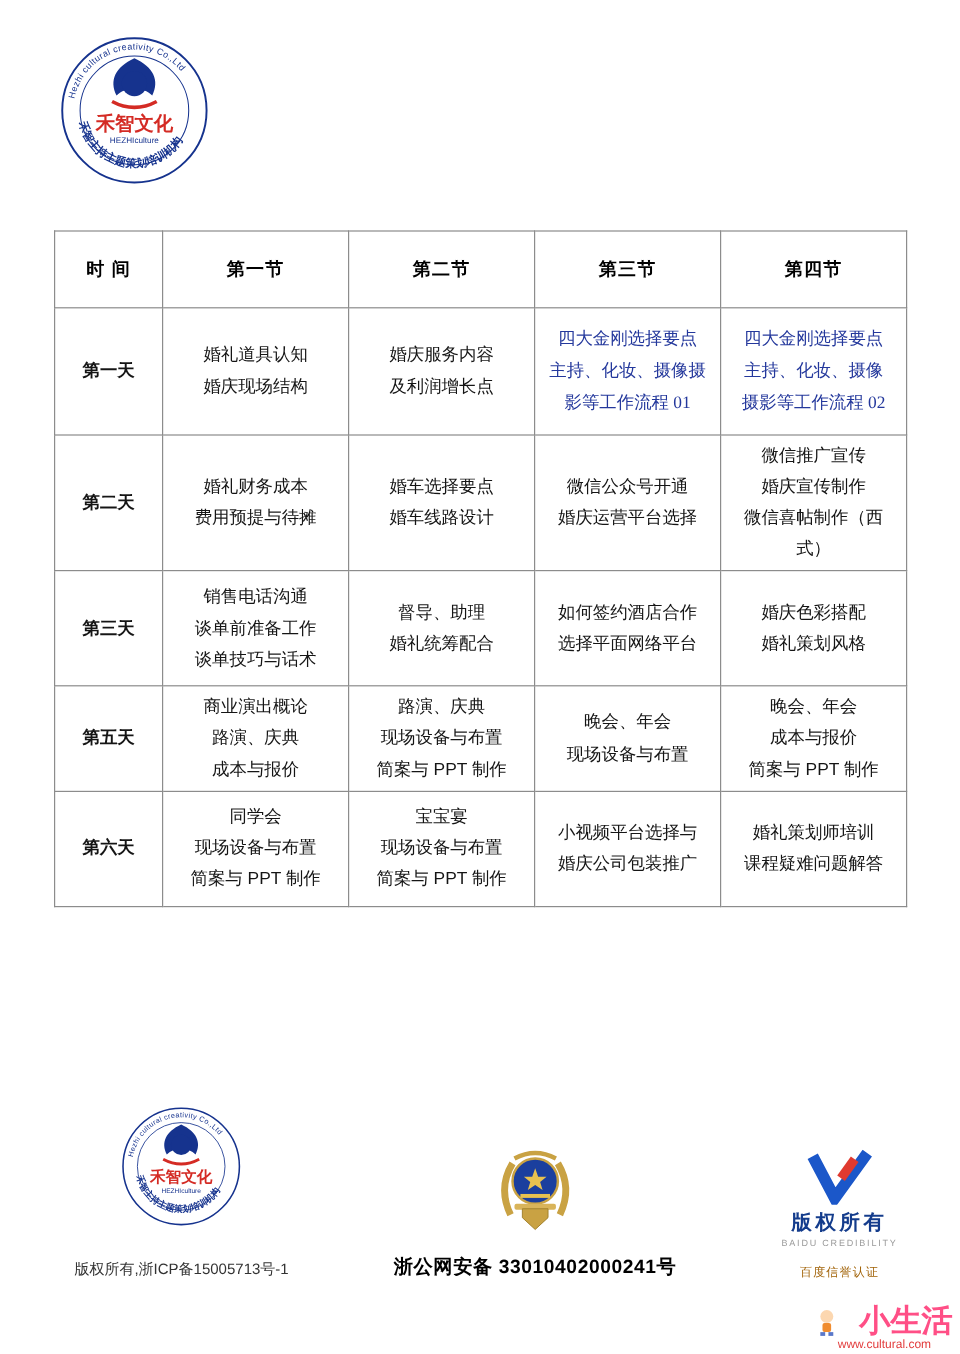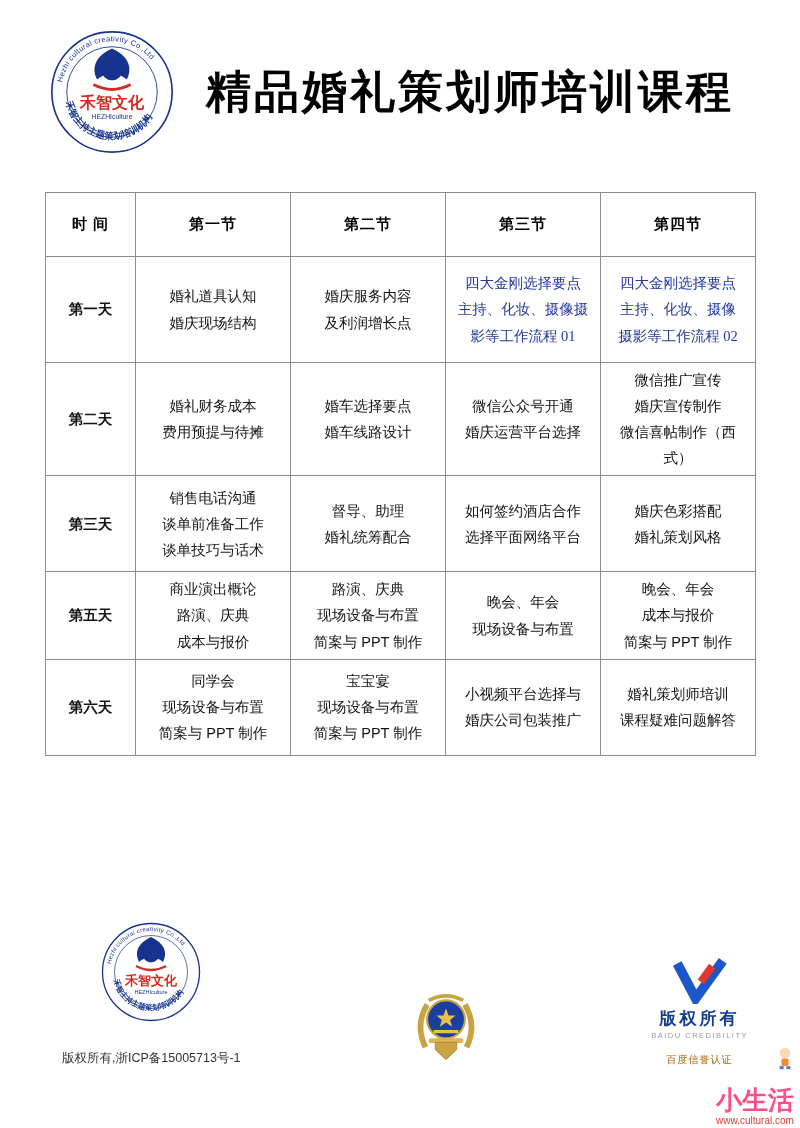--- a/index.html
+++ b/index.html
@@ -42,21 +42,21 @@
   .footer-col{display:flex;flex-direction:column;align-items:center;}
   .footer-col .brand-logo{width:100px;height:100px;}
   .copyright{margin-top:28px;font-size:12.5px;color:#333;}
   .police-text{margin-top:14px;font-size:16px;font-weight:bold;color:#000;letter-spacing:0.5px;}
   .baidu-name{font-size:17px;font-weight:bold;color:#143c8c;letter-spacing:3px;margin-top:3px;}
   .baidu-sub{font-size:7.5px;color:#9a9a9a;letter-spacing:1.5px;margin-top:1px;}
   .baidu-cert{margin-top:13px;font-size:10px;color:#a16207;letter-spacing:1px;}
 
   
   .watermark{position:absolute;right:6px;bottom:2px;text-align:center;line-height:1;}
-  .watermark-top{display:flex;align-items:flex-end;justify-content:space-between;gap:18px;flex-direction:column;}
+  .watermark-top{display:flex;align-items:flex-end;justify-content:space-between;gap:18px;}
   .site-name{font-size:26px;font-weight:bold;color:var(--watermark-pink);
     font-family:"Liberation Serif","DejaVu Serif",serif;}
   .site-url{font-size:10px;color:#e23c3c;margin-top:2px;}
 </style>
 </head>
 <body>
 
 <div class="page">
 
   <div class="header">
@@ -72,21 +72,20 @@
       </text>
       <text font-size="7.5" fill="#16338e" font-weight="bold">
         <textPath href="#lb1" startOffset="7%">禾智主持主题策划培训机构</textPath>
       </text>
       <path d="M50 15 C 37 21 33 30 38 40 C 44 34 56 34 62 40 C 67 30 63 21 50 15 Z" fill="#16338e"></path>
       <circle cx="50" cy="32" r="8.5" fill="#16338e"></circle>
       <path d="M35 44 Q 50 52 65 44" stroke="#d42b24" stroke-width="2.4" fill="none"></path>
       <text x="50" y="63" text-anchor="middle" font-size="13" font-weight="bold" fill="#d42b24">禾智文化</text>
       <text x="50" y="72" text-anchor="middle" font-size="5.5" fill="#16338e">HEZHIculture</text>
     </svg>
-    <h1 class="page-title">精品婚礼策划师培训课程</h1>
   </div>
 
   <div class="course-table-wrap">
     <table class="course">
       <colgroup>
         <col style="width:90px">
           <col style="width:155px">
           <col style="width:155px">
           <col style="width:155px">
           <col style="width:155px">
@@ -169,20 +168,21 @@
       <svg viewBox="0 0 90 96" width="74" height="79">
         <path d="M20 72 Q 7 45 22 20" stroke="#c9a243" stroke-width="7" fill="none"></path>
         <path d="M70 72 Q 83 45 68 20" stroke="#c9a243" stroke-width="7" fill="none"></path>
         <path d="M24 15 Q 45 4 66 15" stroke="#c9a243" stroke-width="4.5" fill="none"></path>
         <circle cx="45" cy="38" r="23" fill="#1b3f9e" stroke="#c9a243" stroke-width="2.5"></circle>
         <path d="M45 25 L48 33.5 L56.5 33.5 L50 38.8 L52.5 47 L45 42 L37.5 47 L40 38.8 L33.5 33.5 L42 33.5 Z" fill="#e8c14f"></path>
         <rect x="30" y="51" width="30" height="4" fill="#e8c14f"></rect>
         <rect x="24" y="61" width="42" height="6" rx="2" fill="#d9b45a"></rect>
         <path d="M32 66 h26 v9 l-13 12 -13 -12 z" fill="#c9a243" stroke="#a3822e" stroke-width="1"></path>
       </svg>
+      <div class="police-text">浙公网安备 33010402000241号</div>
     </div>
 
     <div class="footer-col">
       <svg viewBox="0 0 64 52" width="56" height="46">
         <path d="M6 6 L27 46 L58 3" stroke="#1b57c9" stroke-width="11" fill="none"></path>
         <path d="M33 27 L46 9" stroke="#e03a2f" stroke-width="9" fill="none"></path>
       </svg>
       <div class="baidu-name">版权所有</div>
       <div class="baidu-sub">BAIDU CREDIBILITY</div>
       <div class="baidu-cert">百度信誉认证</div>

